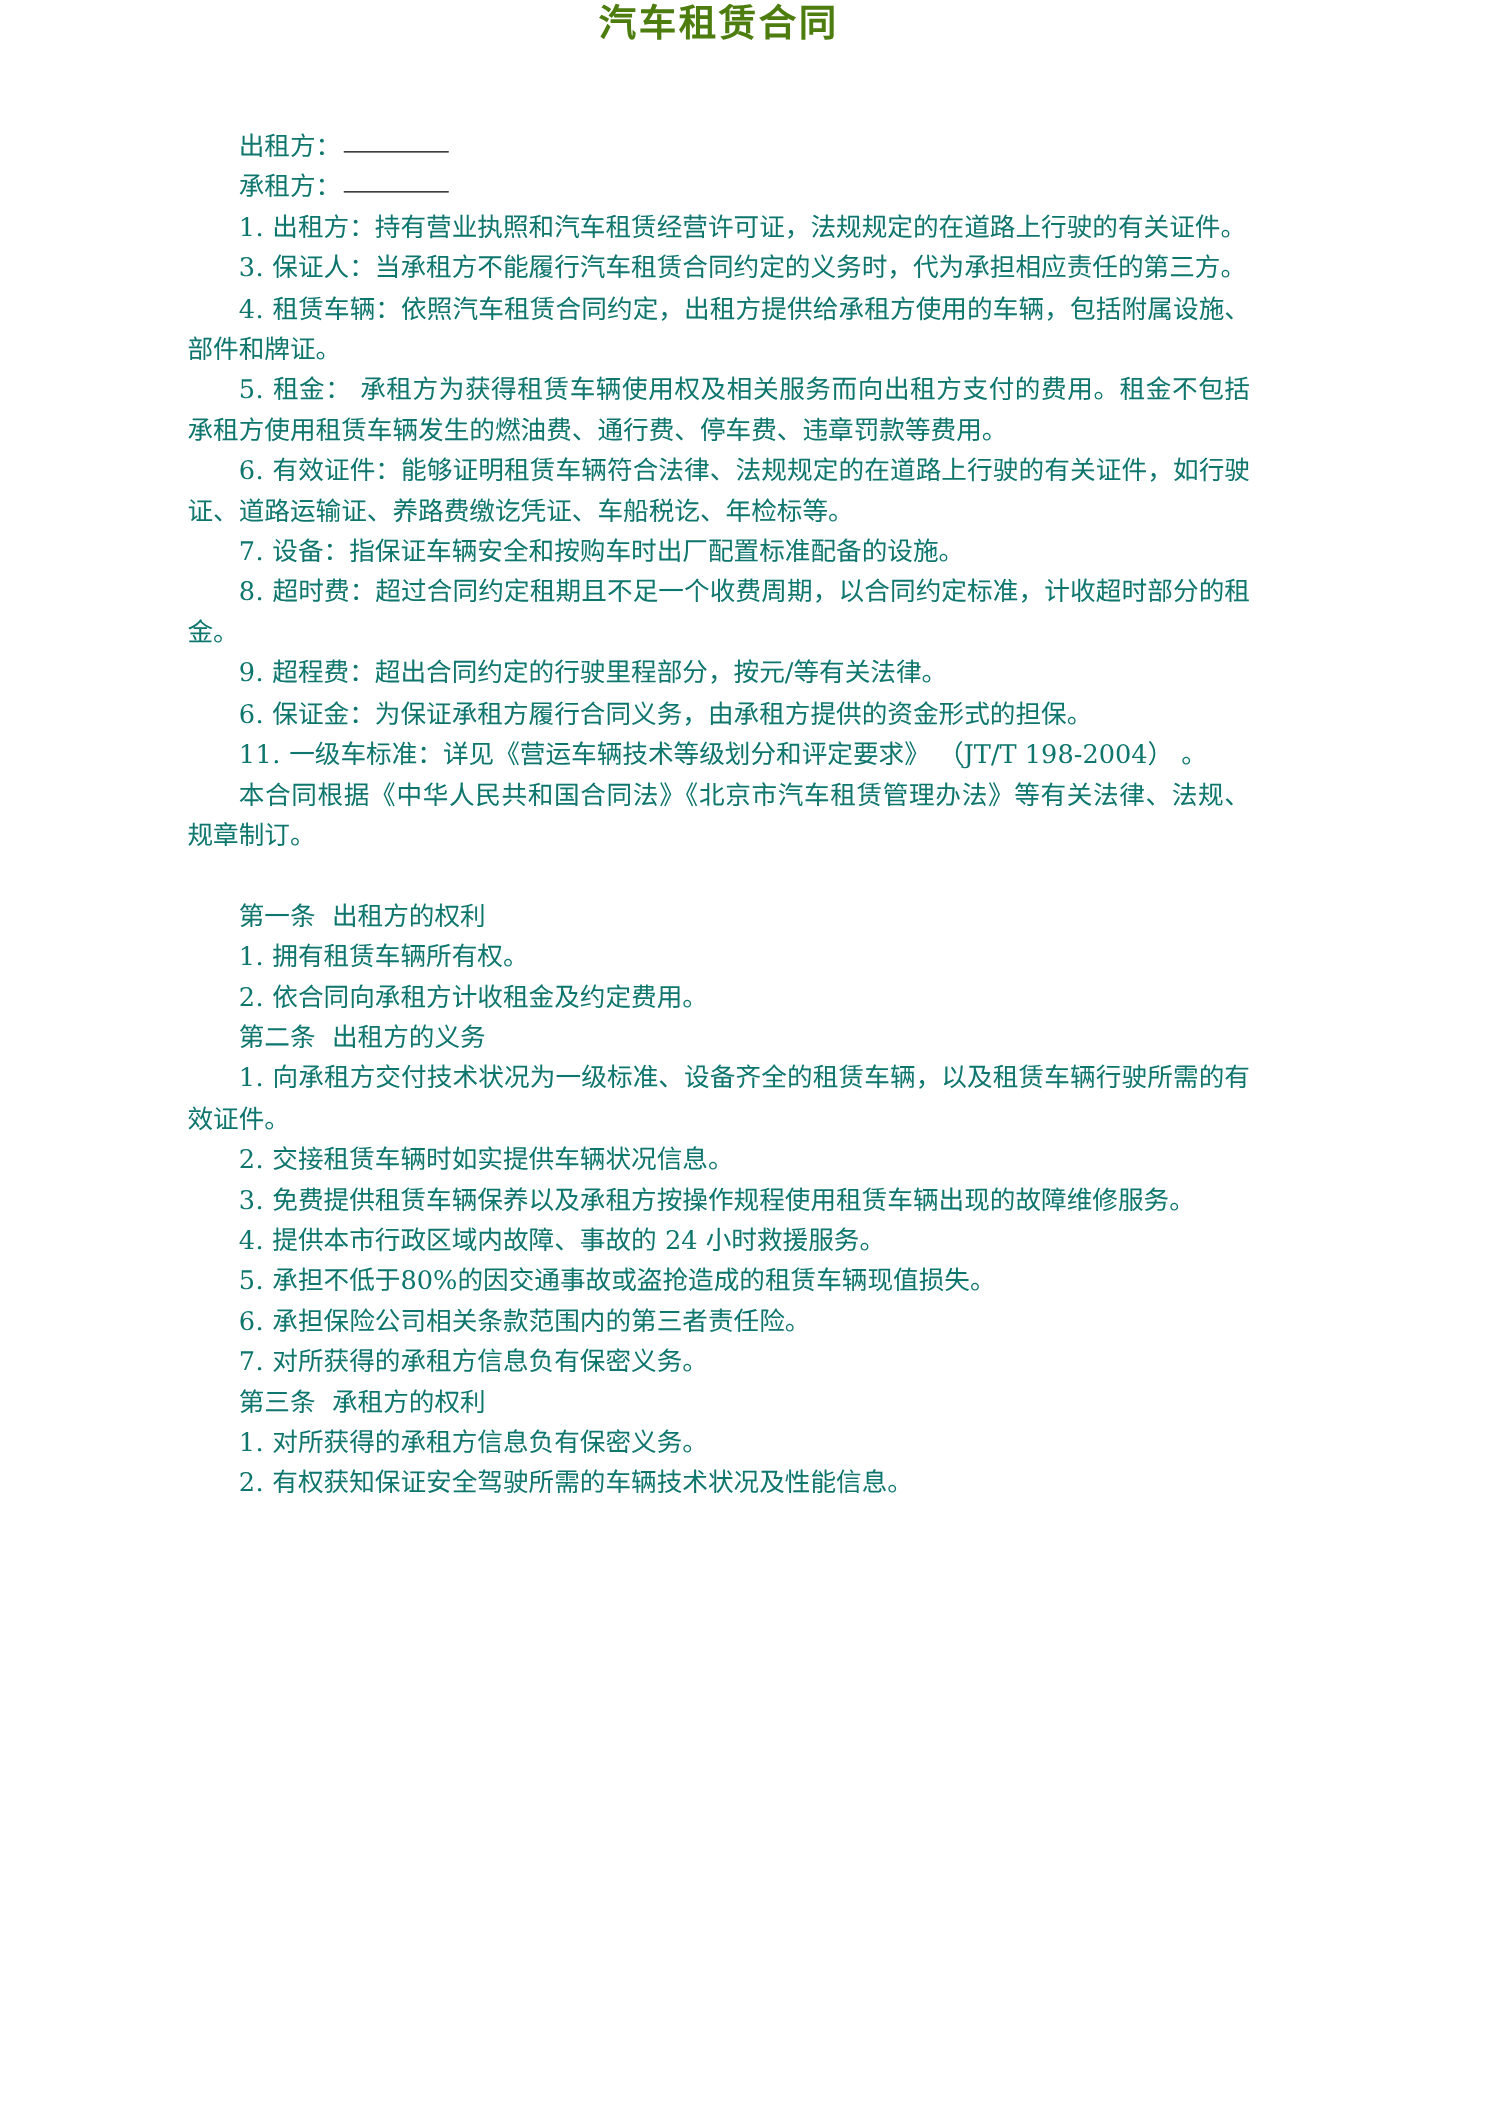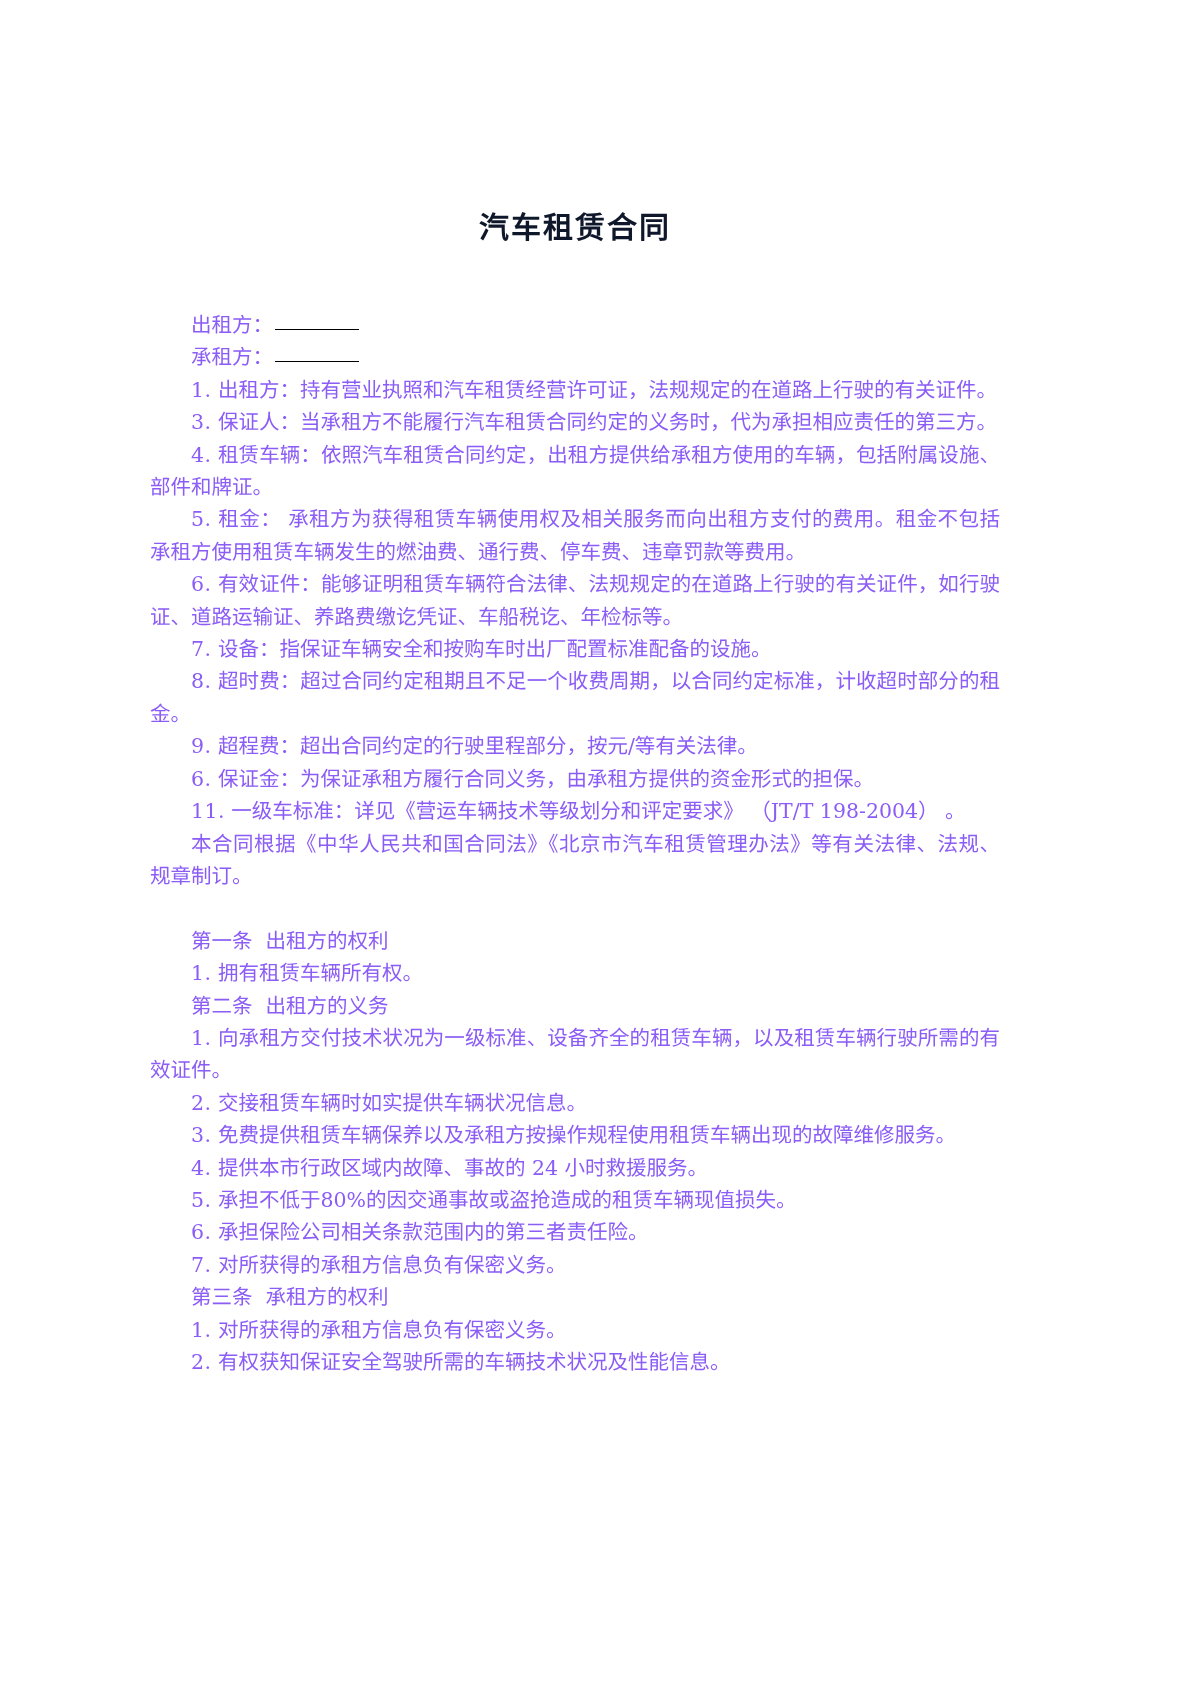--- a/index.html
+++ b/index.html
@@ -27,33 +27,32 @@
     left: 150px;
     top: 0;
     width: 850px;
   }
   .doc-title {
     text-align: center;
     font-size: 30px;
     font-weight: bold;
     letter-spacing: 2px;
     margin: 0;
-    padding-top: 208px;
     padding-bottom: 0;
     line-height: 1.3;
     font-family: "DejaVu Sans", "Liberation Sans", sans-serif;
-    color: #0f172a;
+    color: #4d7c0f;
   }
   .body-block {
     margin-top: 62px;
     font-size: 20.5px;
     line-height: 32.4px;
     text-align: justify;
     text-justify: inter-ideograph;
-    color: #8b5cf6;
+    color: #0f766e;
   }
   .para {
     margin: 0;
     text-indent: 2em;
     text-align: justify;
     text-justify: inter-ideograph;
     word-break: break-all;
   }
   .para .lead {
     white-space: pre;
@@ -111,20 +110,21 @@
       <p class="para"><span class="lead latin">11.</span><span class="lead"> </span><span>一级车标准：详见《营运车辆技术等级划分和评定要求》 （JT/T 198-2004） 。</span></p>
 
       <p class="para">本合同根据《中华人民共和国合同法》《北京市汽车租赁管理办法》等有关法律、法规、规章制订。</p>
 
       <div class="blank-line"></div>
 
       <p class="para"><span class="lead">第一条</span><span class="lead">  </span><span>出租方的权利</span></p>
 
       <p class="para"><span class="lead latin">1.</span><span class="lead"> </span><span>拥有租赁车辆所有权。</span></p>
 
+      <p class="para"><span class="lead latin">2.</span><span class="lead"> </span><span>依合同向承租方计收租金及约定费用。</span></p>
 
       <p class="para"><span class="lead">第二条</span><span class="lead">  </span><span>出租方的义务</span></p>
 
       <p class="para"><span class="lead latin">1.</span><span class="lead"> </span><span>向承租方交付技术状况为一级标准、设备齐全的租赁车辆，以及租赁车辆行驶所需的有效证件。</span></p>
 
       <p class="para"><span class="lead latin">2.</span><span class="lead"> </span><span>交接租赁车辆时如实提供车辆状况信息。</span></p>
 
       <p class="para"><span class="lead latin">3.</span><span class="lead"> </span><span>免费提供租赁车辆保养以及承租方按操作规程使用租赁车辆出现的故障维修服务。</span></p>
 
       <p class="para"><span class="lead latin">4.</span><span class="lead"> </span><span>提供本市行政区域内故障、事故的 24 小时救援服务。</span></p>

